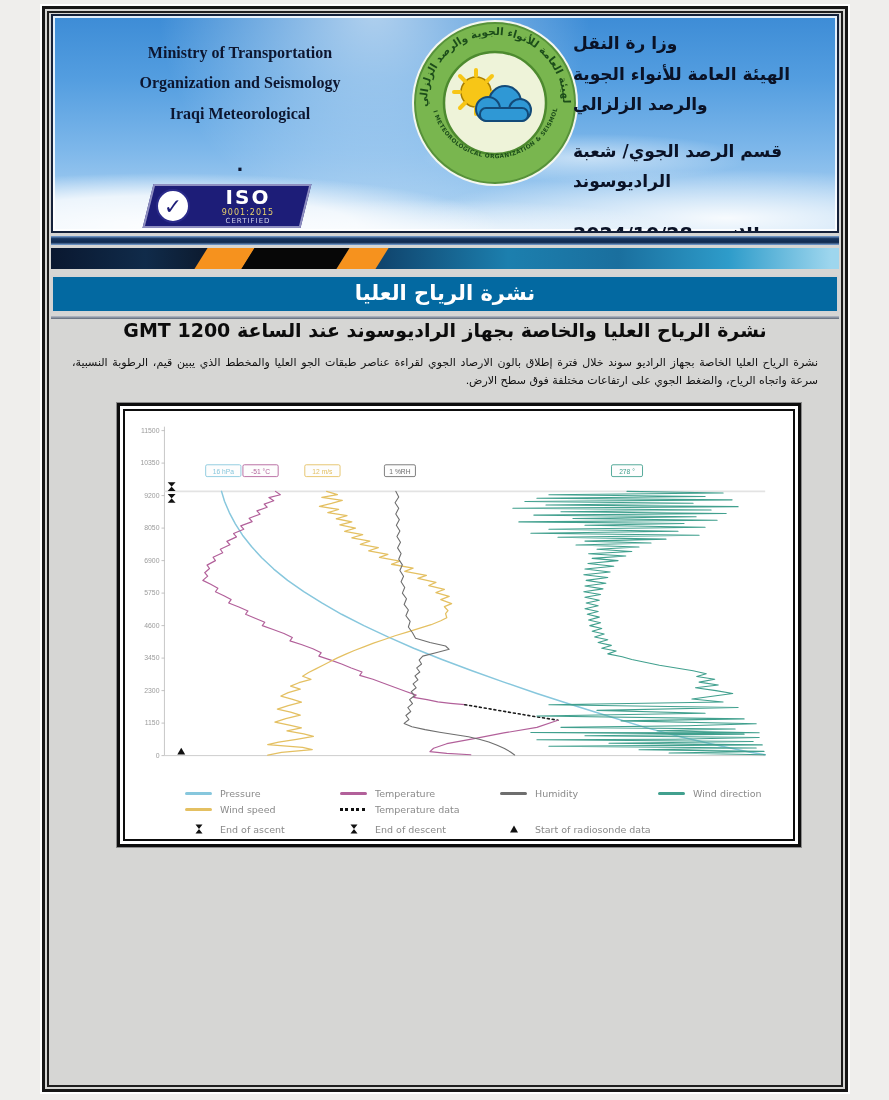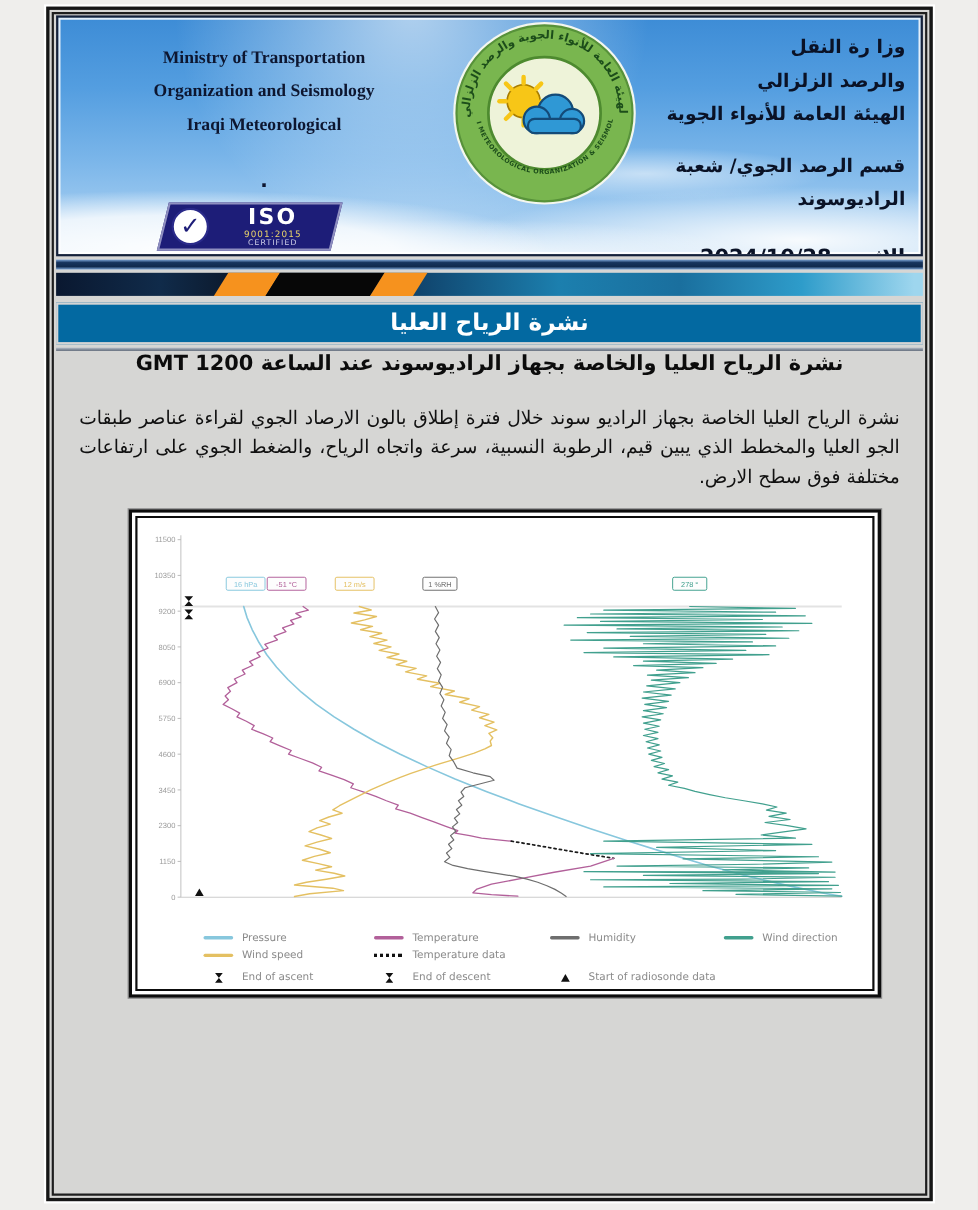--- a/index.html
+++ b/index.html
@@ -43,21 +43,21 @@
     width:34px;height:34px;border-radius:50%;background:#fff;border:2px solid #2a2a8a;
     display:flex;align-items:center;justify-content:center;font-size:22px;font-weight:bold;color:#1d1d78;
     box-sizing:border-box;
   }
   .iso-text{display:flex;flex-direction:column;align-items:center;flex:1;line-height:1;}
   .iso-word{color:#fff;font-weight:bold;font-size:20px;letter-spacing:2px;}
   .iso-sub{color:#e8d26a;font-size:8px;margin-top:2px;letter-spacing:1px;}
   .iso-cert{color:#cfcfe8;font-size:7px;margin-top:1px;letter-spacing:1px;}
   .logo-wrap{position:absolute;left:357px;top:2px;width:170px;height:170px;}
   .ar-block{
-    position:absolute;right:14px;top:12px;width:250px;text-align:right;direction:rtl;
+    position:absolute;right:14px;top:12px;width:250px;text-align:left;direction:rtl;
     font-weight:bold;color:#0a1226;font-size:17px;line-height:1.8;
   }
   .ar-dept{margin-top:16px;}
   .ar-date{margin-top:20px;font-size:19px;}
 
   
   .header-bottom-bar{
     height:9px;margin-top:3px;
     background:linear-gradient(180deg,#7ba4d6 0%,#16345e 30%,#102a4e 70%,#7ba4d6 100%);
   }
@@ -75,22 +75,22 @@
     font-weight:bold;font-size:21px;direction:rtl;
   }
   .title-underline{height:3px;margin-top:3px;background:linear-gradient(180deg,#b9bfca,#5d6878);}
 
   
   .subtitle{
     text-align:center;direction:rtl;
     font-weight:bold;font-size:19px;color:#0c0c0c;
   }
   .body-text{
-    margin:26px auto 0;width:746px;direction:rtl;text-align:justify;
-    font-size:17px;line-height:1.6;color:#101010;
+    margin:13px auto 0;width:746px;direction:rtl;text-align:justify;
+    font-size:11px;line-height:1.6;color:#101010;
   }
 
   
   .chart-frame{
     margin:14px 0 0 66px;width:664px;background:#ffffff;
     border:3px solid #0d0d0d;
     box-shadow:0 0 0 1px #8a8a8a, inset 0 0 0 3px #ffffff, inset 0 0 0 5px #0d0d0d;
     padding:12px 7px 5px;
   }
   .chart-svg{display:block;width:650px;height:364px;}
@@ -161,22 +161,22 @@
             <textPath href="#arcTop" startOffset="50%" text-anchor="middle">الهيئة العامة للأنواء الجوية والرصد الزلزالي</textPath>
           </text>
           <text font-size="5.8" font-weight="bold" fill="#1c4d1a" letter-spacing="0.4" font-family="DejaVu Sans, sans-serif">
             <textPath href="#arcBot" startOffset="50%" text-anchor="middle">IRAQI METEOROLOGICAL ORGANIZATION &amp; SEISMOLOGY</textPath>
           </text>
         </svg>
       </div>
 
       <div class="ar-block" dir="rtl">
         <div>وزا رة النقل</div>
+        <div>الهيئة العامة للأنواء الجوية</div>
         <div>والرصد الزلزالي</div>
-        <div>الهيئة العامة للأنواء الجوية</div>
         <div class="ar-dept">قسم الرصد الجوي/ شعبة</div>
         <div>الراديوسوند</div>
         <div class="ar-date">الاثنين 2024/10/28</div>
       </div>
     </div>
 
     <div class="header-bottom-bar"></div>
 
     <div class="deco-strip">
       <span class="slash slash-o1"></span>

